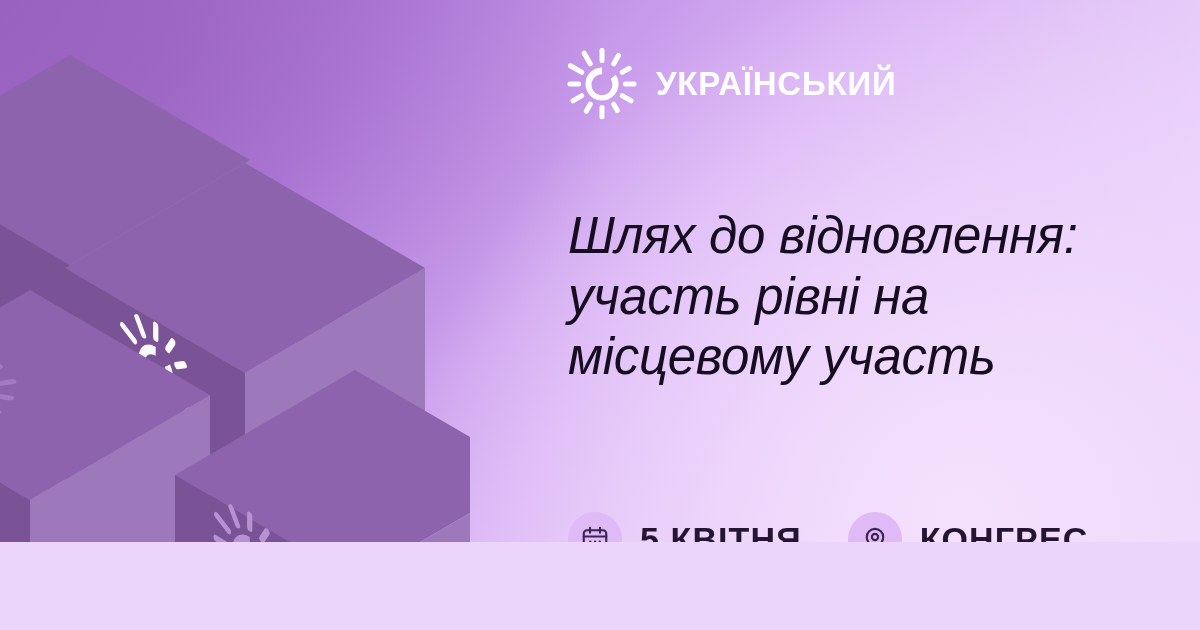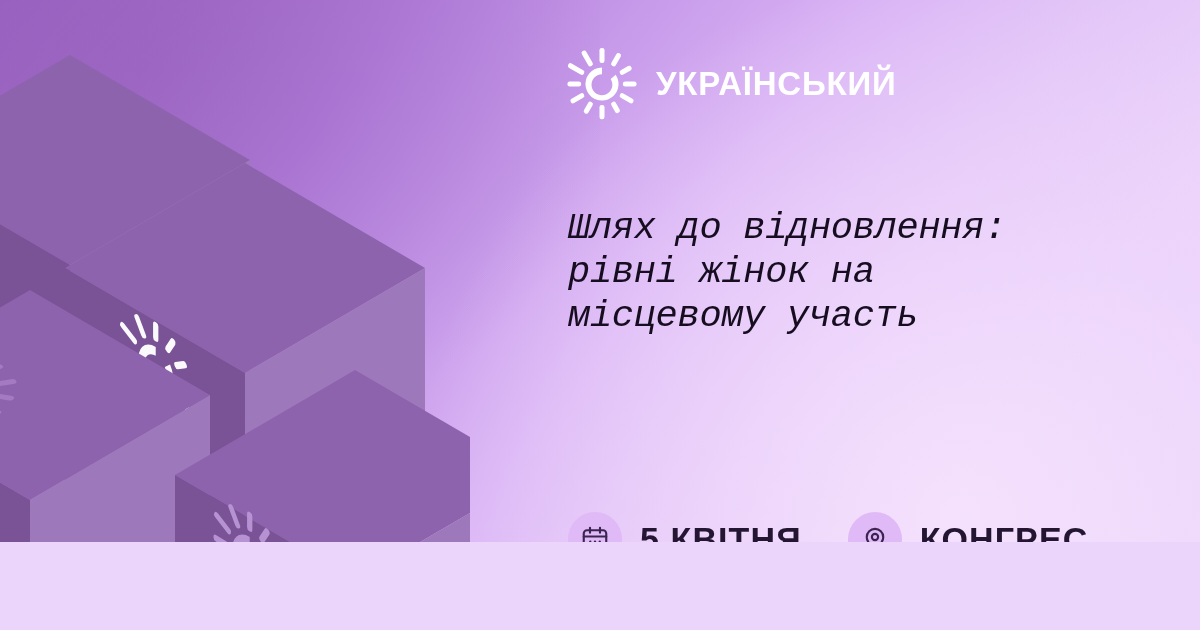--- a/index.html
+++ b/index.html
@@ -93,27 +93,26 @@
   
   .headline {
     position:absolute;
     left:2px;
     top:206px;
     width:620px;
   }
   .headline-line {
     display:block;
     color:#160d20;
-    font-size:37px;
+    font-size:51px;
     line-height:1.19;
     font-style:italic;
     font-weight:normal;
     letter-spacing:-0.3px;
     white-space:nowrap;
-    font-family:Liberation Mono, monospace;
   }
 
   
   .meta-row {
     position:absolute;
     left:2px;
     top:512px;
     display:flex;
     align-items:center;
     gap:46px;
@@ -234,21 +233,21 @@
           </g>
         </svg>
       </div>
       <div class="logo-words">
         <span class="logo-line">УКРАЇНСЬКИЙ</span>
       </div>
     </div>
 
     <div class="headline">
       <span class="headline-line">Шлях до відновлення:</span>
-      <span class="headline-line">рівні жінок на</span>
+      <span class="headline-line">участь рівні на</span>
       <span class="headline-line">місцевому участь</span>
     </div>
 
     <div class="meta-row">
 
       <div class="meta-item">
         <span class="meta-badge">
           <svg width="30" height="30" viewBox="0 0 24 24" fill="none" stroke="#3c2452" stroke-width="1.7" stroke-linecap="round" stroke-linejoin="round" aria-hidden="true">
             <rect x="3" y="5" width="18" height="16" rx="2.6"></rect>
             <path d="M3 10h18"></path>

